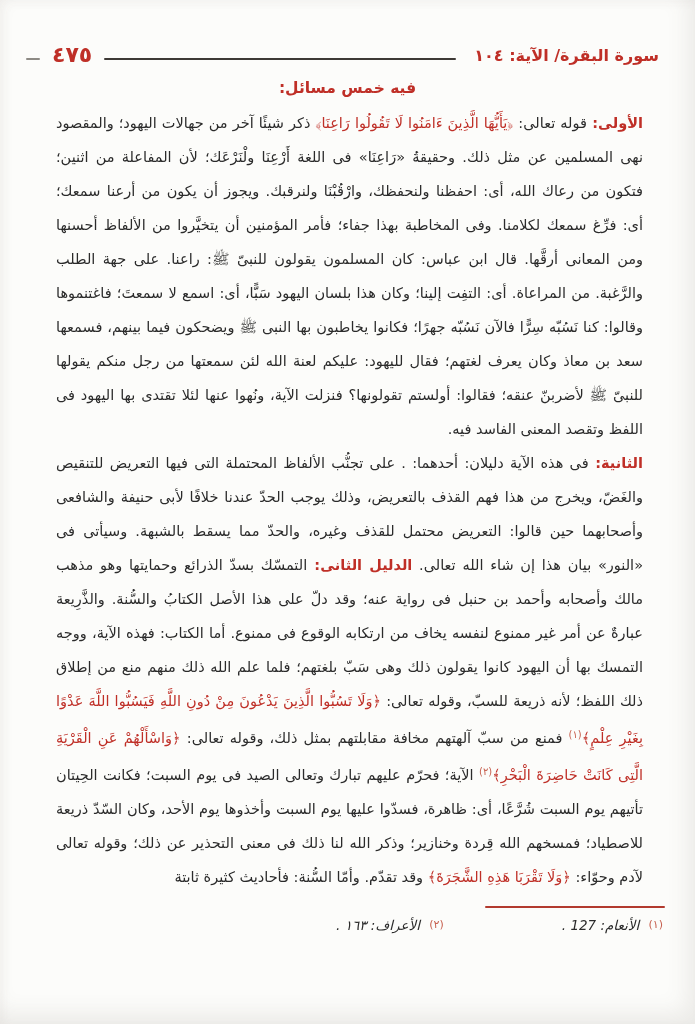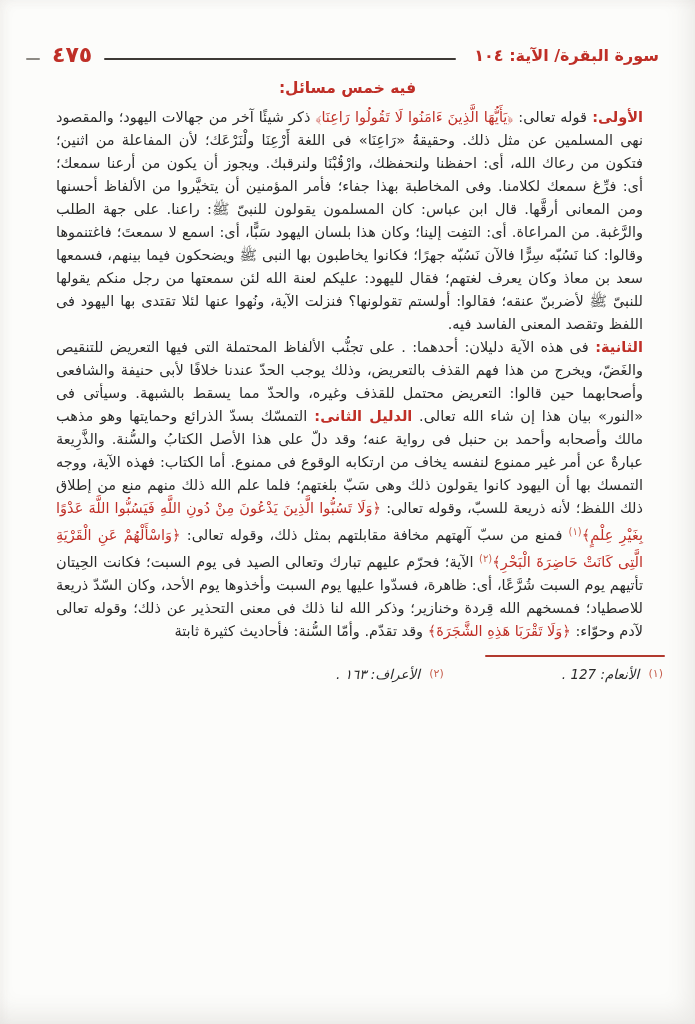--- a/index.html
+++ b/index.html
@@ -37,21 +37,21 @@
     display:inline-flex;align-items:center;justify-content:center;
     width:20px;height:20px;border:1.5px solid var(--accent);border-radius:50%;
     font-size:8px;font-weight:bold;color:var(--accent);
     margin:0 5px;vertical-align:middle;
     box-shadow:inset 0 0 0 2px rgba(191,47,39,.15);
   }
   .verse-bracket{font-size:21px;}
   
   .subtitle{text-align:center;color:var(--accent);font-weight:bold;font-size:15.5px;margin:13px 6px 9px;}
   
-  .body{padding:0 52px 0 56px;text-align:justify;font-size:14.5px;line-height:23px;}
+  .body{padding:0 52px 0 56px;text-align:justify;font-size:14.5px;line-height:34px;}
   .para{margin:0;}
   .seg-n{color:var(--ink);}
   .seg-heading{color:var(--accent);font-weight:bold;}
   .seg-quran{color:var(--accent);}
   .seg-fnref{color:var(--fnred);font-size:10px;vertical-align:5px;}
   
   .footnotes{margin-top:12px;}
   .fn-rule{width:180px;height:2px;background:#b23a2e;border-radius:1px;margin:0 30px 9px auto;}
   .fn-row{display:flex;gap:118px;padding:0 32px 0 56px;font-size:13.5px;}
   .fn-item{white-space:nowrap;}

